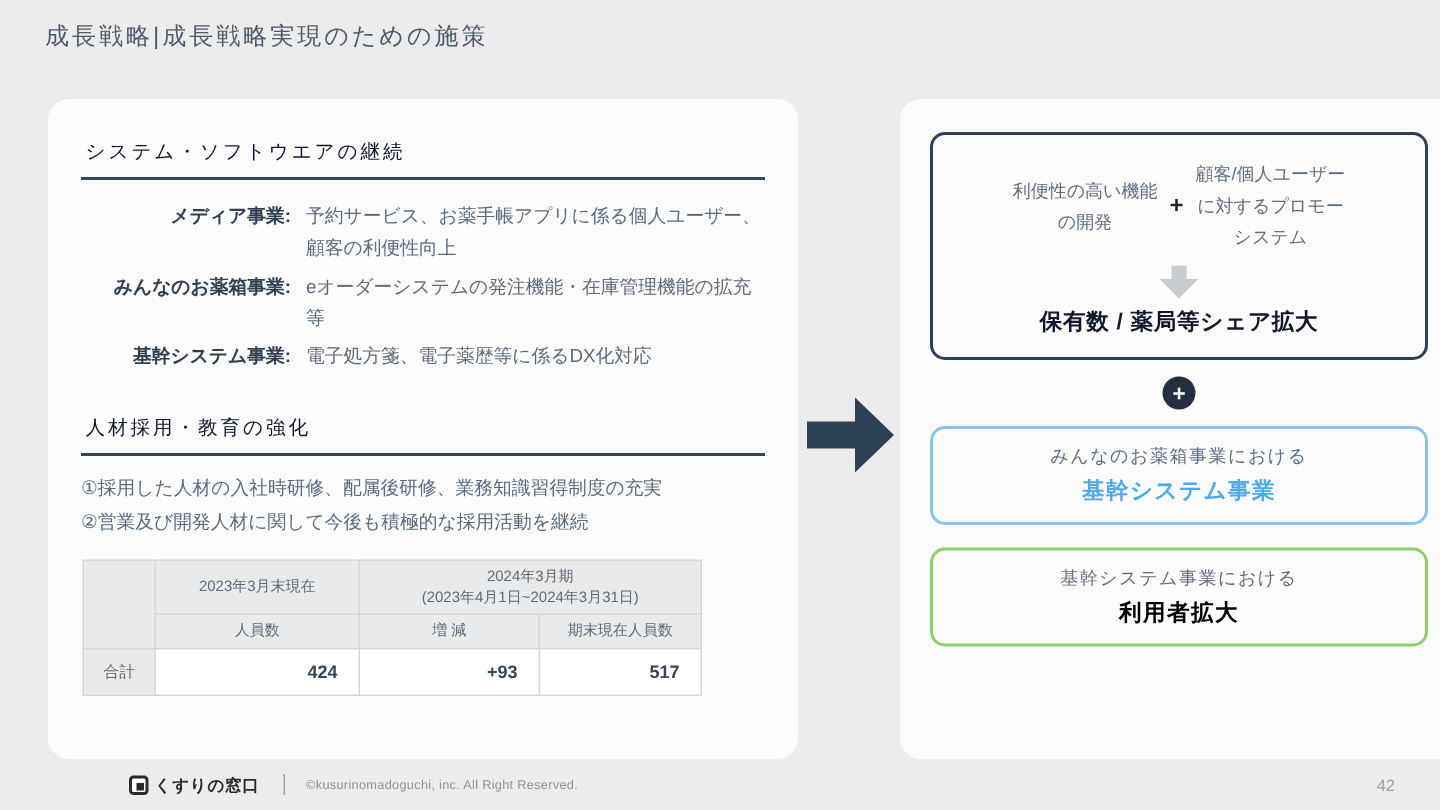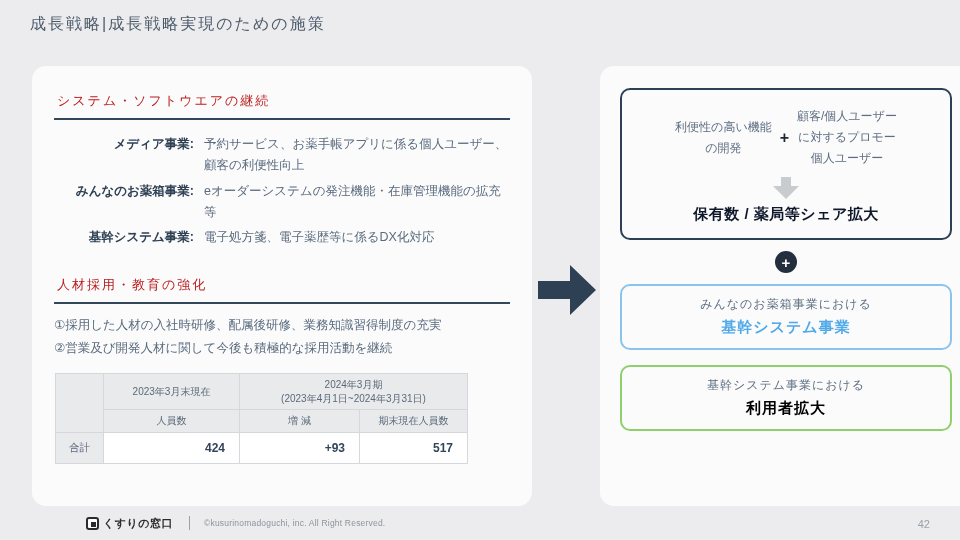--- a/index.html
+++ b/index.html
@@ -12,21 +12,21 @@
 
   .title {
     position:absolute; left:30px; top:14px;
     font-size:16px; font-weight:500; letter-spacing:2px; color:#4c5b6b;
   }
 
   .card { position:absolute; background:#fbfbfc; border-radius:14px; }
   .left-card  { left:32px;  top:66px; width:500px; height:440px; padding:26px 22px; }
   .right-card { left:600px; top:66px; width:372px; height:440px; padding:22px 20px; }
 
-  .sec-title { font-size:13px; font-weight:500; letter-spacing:2px; color:#b91c1c; padding-left:3px; }
+  .sec-title { font-size:13px; font-weight:500; letter-spacing:2px; color:#0f172a; padding-left:3px; }
   .sec-rule  { border-bottom:2px solid #33475c; margin-top:8px; }
 
   .def-rows { margin-top:14px; display:flex; flex-direction:column; gap:4px; }
   .def-row  { display:grid; grid-template-columns:140px 1fr; column-gap:10px; }
   .def-label{ font-size:12.5px; font-weight:bold; color:#2e4052; text-align:right; line-height:1.7; }
   .def-desc { font-size:12.5px; color:#5a6b7d; line-height:1.7; }
 
   .sec2 { margin-top:28px; }
   .points { margin-top:10px; }
   .points p { font-size:12.5px; color:#5a6b7d; line-height:1.8; }
@@ -164,21 +164,21 @@
     <div class="formula-box">
       <div class="formula-row">
         <div class="f-side">
           <div>利便性の高い機能</div>
           <div>の開発</div>
         </div>
         <div class="f-plus">+</div>
         <div class="f-side">
           <div>顧客/個人ユーザー</div>
           <div>に対するプロモー</div>
-          <div>個人ユーザー</div>
+          <div>システム</div>
         </div>
       </div>
       <div class="down-arrow">
         <svg width="26" height="22" viewBox="0 0 26 22">
           <polygon points="8,0 18,0 18,9 26,9 13,22 0,9 8,9" fill="#c9ccce"></polygon>
         </svg>
       </div>
       <div class="f-result">保有数 / 薬局等シェア拡大</div>
     </div>
 

